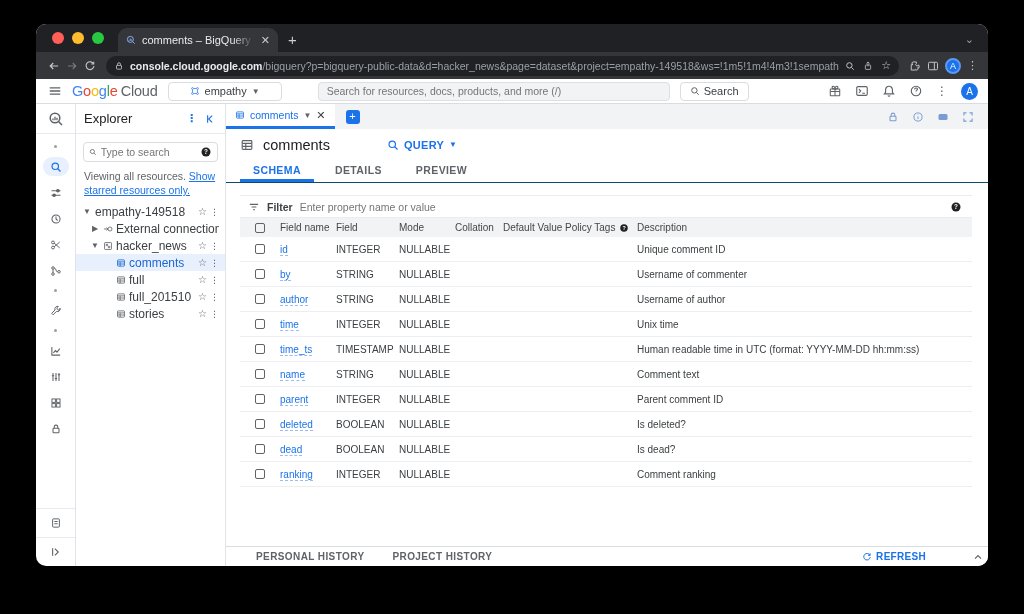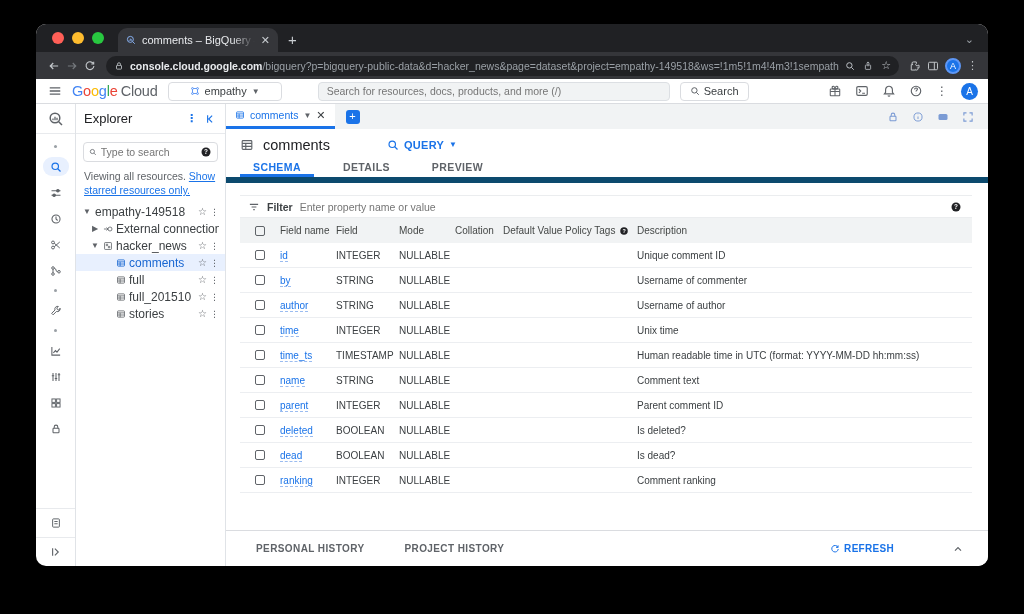--- a/index.html
+++ b/index.html
@@ -86,40 +86,40 @@
   .etab .ticon{display:flex;color:#1a73e8}
   .etab .caret{color:#5f6368; font-size:8px;}
   .etab .close{color:#3c4043; font-size:11px; font-weight:bold;}
   .addtab { width:14px; height:14px; background:#1a73e8; border-radius:3px; color:#fff; font-size:11px; line-height:13px; text-align:center; align-self:center; margin-left:11px; }
   .edittabs-right { margin-left:auto; display:flex; align-items:center; gap:13px; padding-right:14px; color:#7b9bd4; }
   .titlerow { height:31px; display:flex; align-items:center; gap:9px; padding:0 14px; flex:none; }
   .titlerow .ticon { color:#5f6368; display:flex; }
   .tbl-title { font-size:14.5px; color:#202124; }
   .querybtn { margin-left:48px; display:flex; align-items:center; gap:5px; color:#1a73e8; font-size:11px; font-weight:bold; letter-spacing:.3px; }
   .querybtn .caret { font-size:8px; font-weight:normal;}
-  .subtabs { height:23px; border-bottom:6px solid #0c4a6e; display:flex; padding-left:14px; gap:16px; flex:none; }
+  .subtabs { height:23px; border-bottom:1px solid #0c4a6e; display:flex; padding-left:14px; gap:8px; flex:none; }
   .stab { padding:0 13px; display:flex; align-items:center; font-size:10.5px; letter-spacing:.4px; color:#5f6368; font-weight:bold; border-bottom:3px solid transparent; }
   .stab.active { color:#1a73e8; border-bottom-color:#1a73e8; }
 
   .content { flex:1; min-height:0; padding:12px 16px 0 14px; }
   .card { border-top:1px solid #ebedef; }
   .filterrow { height:22px; display:flex; align-items:center; gap:7px; padding:0 10px 0 8px; border-bottom:1px solid #ebedef; color:#5f6368; }
   .filterrow .flabel { font-size:10.5px; color:#3c4043; font-weight:bold; }
   .filterrow input { border:none; outline:none; flex:1; font-size:10.5px; color:#5f6368; font-family:inherit; background:transparent; }
   .qfill { color:#202124; display:flex; }
 
   .sgrid { display:grid; grid-template-columns:40px 56px 63px 56px 48px 62px 72px 1fr; align-items:center; }
-  .shead { background:#f1f3f4; height:25px; font-size:10px; color:#444746; }
+  .shead { background:#f1f3f4; height:19px; font-size:10px; color:#444746; }
   .shead > span { display:flex; align-items:center; gap:4px; }
   .srow { height:25px; border-bottom:1px solid #eceef1; font-size:10px; color:#3c4043; }
   .cbwrap { display:flex; justify-content:center; }
   .cb { width:10px; height:10px; border:1.5px solid #5f6368; border-radius:2px; display:inline-block; }
   .fieldlink { color:#1a73e8; border-bottom:1px dashed #9bbcf0; cursor:pointer; }
 
-  .footerbar { height:36px; border-top:1px solid #dadce0; display:flex; align-items:center; padding:0 24px 0 30px; gap:40px; flex:none; }
+  .footerbar { height:20px; border-top:1px solid #dadce0; display:flex; align-items:center; padding:0 4px 0 30px; gap:28px; flex:none; }
   .fh { font-size:10px; letter-spacing:.4px; color:#5f6368; font-weight:bold; }
   .foot-spacer{flex:1}
   .refresh { display:flex; align-items:center; gap:4px; color:#1a73e8; font-size:10px; font-weight:bold; letter-spacing:.3px; }
   .collapsebtn { color:#5f6368; display:flex; margin-left:18px; }
 
   .ic12 { width:12px; height:12px; } .ic14 { width:14px; height:14px; } .ic16 { width:16px; height:16px; } .ic10 { width:10px; height:10px; }
   svg { display:block; }
 </style>
 </head>
 <body>

